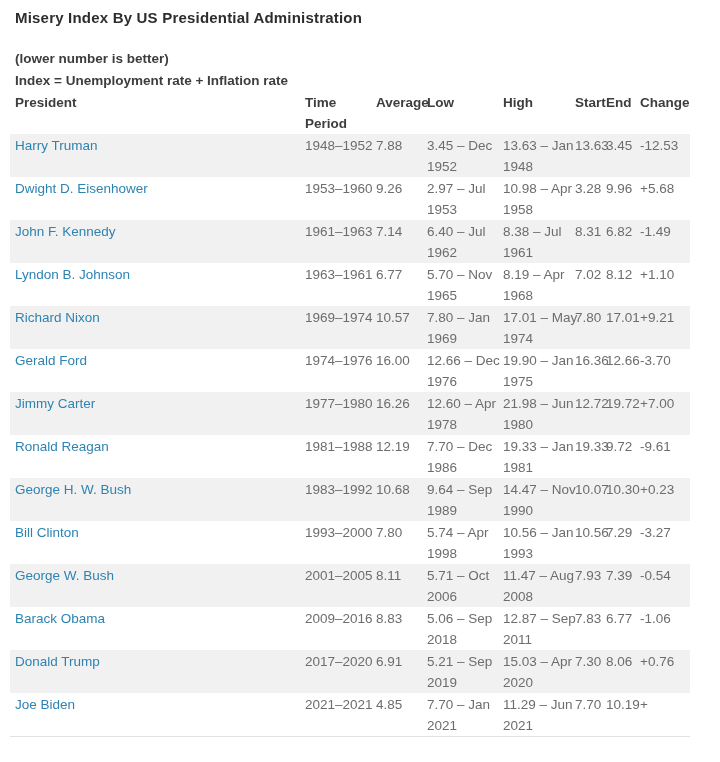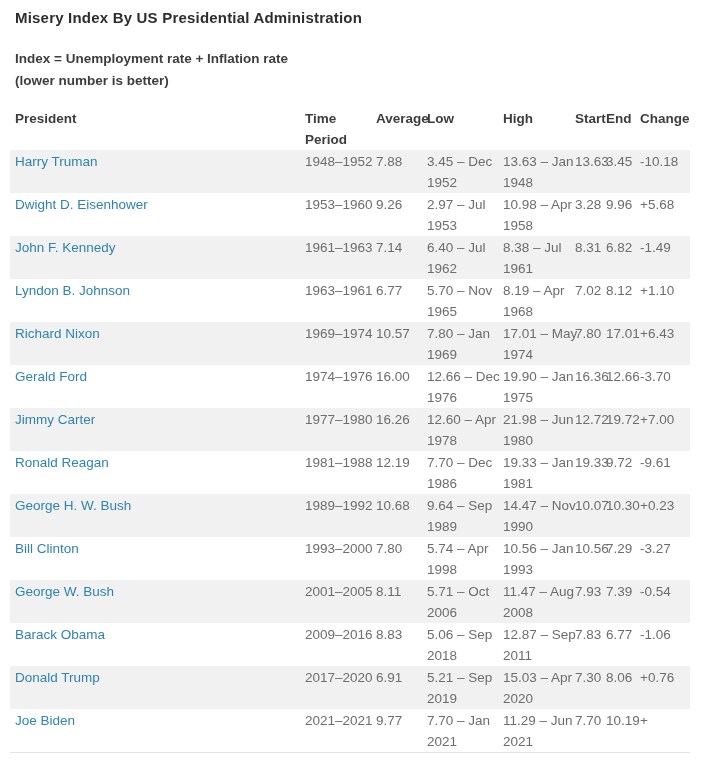--- a/index.html
+++ b/index.html
@@ -26,21 +26,21 @@
     margin: 22px 0 0 5px;
     font-size: 13.5px;
     line-height: 22px;
     font-weight: bold;
     color: #3d3d3d;
   }
   table.misery {
     border-collapse: collapse;
     table-layout: fixed;
     width: 680px;
-    margin-top: 16px;
+    margin-top: 0;
     border-bottom: 1px solid #e2e2e2;
   }
   table.misery th {
     text-align: left;
     font-size: 13.5px;
     line-height: 21px;
     font-weight: bold;
     color: #3d3d3d;
     padding: 0;
     vertical-align: top;
@@ -65,22 +65,22 @@
   }
 </style>
 </head>
 <body>
 
 <div class="page">
 
   <h1 class="title">Misery Index By US Presidential Administration</h1>
 
   <div class="subtitle">
+    <span class="line">(lower number is better)</span>
     <span class="line">Index = Unemployment rate + Inflation rate</span>
-    <span class="line">(lower number is better)</span>
   </div>
 
   <table class="misery">
     <colgroup>
       <col style="width:295px">
         <col style="width:71px">
         <col style="width:51px">
         <col style="width:76px">
       <col style="width:72px">
         <col style="width:31px">
@@ -118,21 +118,21 @@
       <span class="line">13.63 – Jan</span>
       <span class="line">1948</span>
     </td>
     <td class="c-start">
       <span class="num">13.63</span>
     </td>
     <td class="c-end">
       <span class="num">3.45</span>
     </td>
     <td class="c-change">
-      <span class="num">-10.18</span>
+      <span class="num">-12.53</span>
     </td>
   </tr>
 
   <tr>
     <td class="c-president">
       <a class="president">Dwight D. Eisenhower</a>
     </td>
     <td class="c-time">
       <span class="num">1953–1960</span>
     </td>
@@ -234,21 +234,21 @@
       <span class="line">17.01 – May</span>
       <span class="line">1974</span>
     </td>
     <td class="c-start">
       <span class="num">7.80</span>
     </td>
     <td class="c-end">
       <span class="num">17.01</span>
     </td>
     <td class="c-change">
-      <span class="num">+6.43</span>
+      <span class="num">+9.21</span>
     </td>
   </tr>
 
   <tr>
     <td class="c-president">
       <a class="president">Gerald Ford</a>
     </td>
     <td class="c-time">
       <span class="num">1974–1976</span>
     </td>
@@ -330,21 +330,21 @@
     <td class="c-change">
       <span class="num">-9.61</span>
     </td>
   </tr>
 
   <tr>
     <td class="c-president">
       <a class="president">George H. W. Bush</a>
     </td>
     <td class="c-time">
-      <span class="num">1989–1992</span>
+      <span class="num">1983–1992</span>
     </td>
     <td class="c-avg">
       <span class="num">10.68</span>
     </td>
     <td class="c-low">
       <span class="line">9.64 – Sep</span>
       <span class="line">1989</span>
     </td>
     <td class="c-high">
       <span class="line">14.47 – Nov</span>
@@ -478,21 +478,21 @@
   </tr>
 
   <tr>
     <td class="c-president">
       <a class="president">Joe Biden</a>
     </td>
     <td class="c-time">
       <span class="num">2021–2021</span>
     </td>
     <td class="c-avg">
-      <span class="num">9.77</span>
+      <span class="num">4.85</span>
     </td>
     <td class="c-low">
       <span class="line">7.70 – Jan</span>
       <span class="line">2021</span>
     </td>
     <td class="c-high">
       <span class="line">11.29 – Jun</span>
       <span class="line">2021</span>
     </td>
     <td class="c-start">

